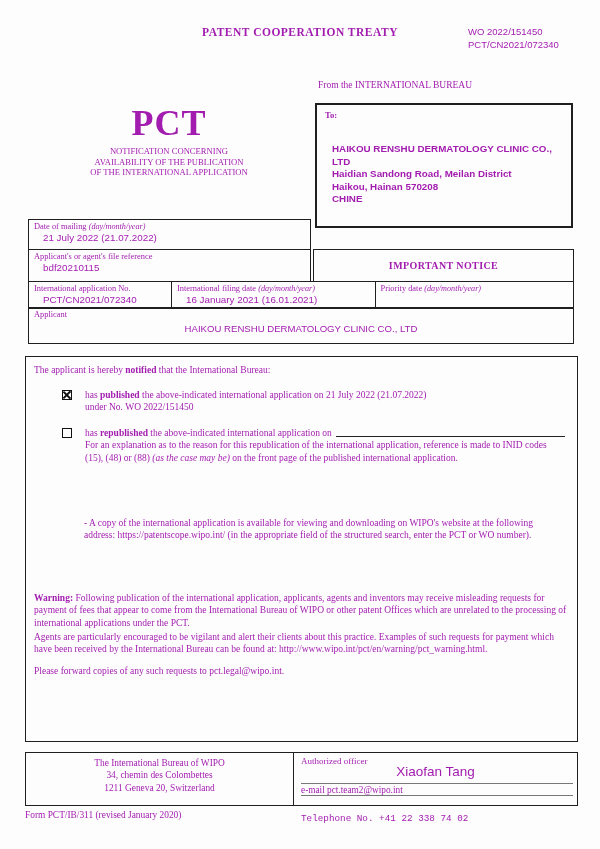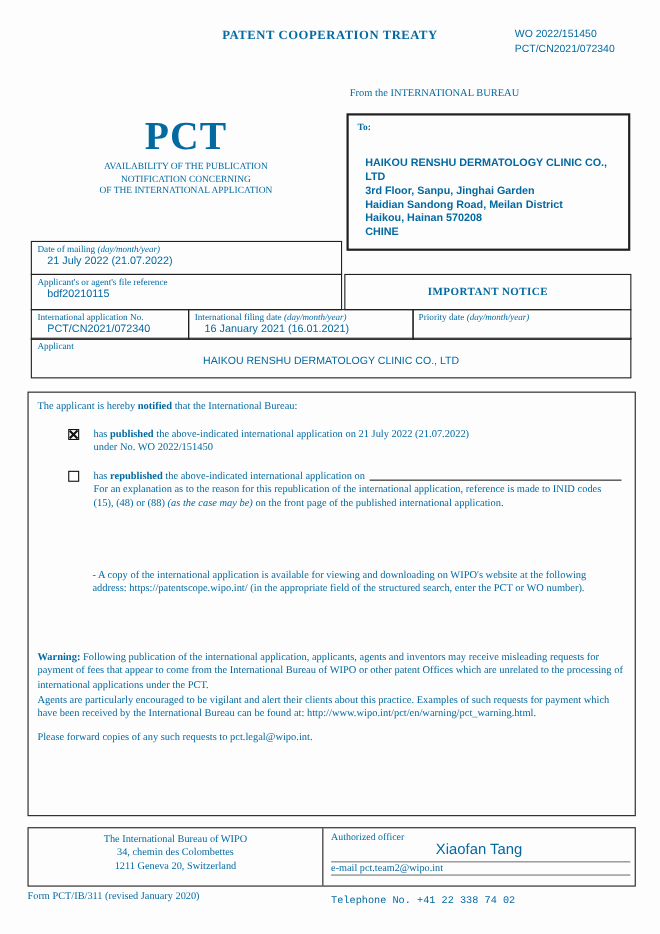--- a/index.html
+++ b/index.html
@@ -1,18 +1,18 @@
 <!DOCTYPE html>
 <html><head>
 <meta charset="utf-8">
 <style>
   html,body{margin:0;padding:0;background:#fff;}
   .page{
     position:relative;width:600px;height:849px;background:#fdfdfd;
-    font-family:"Liberation Serif","DejaVu Serif",serif;color:#0369a1;
+    font-family:"Liberation Serif","DejaVu Serif",serif;color:#a21caf;
     overflow:hidden;
   }
   .sans{font-family:"Liberation Sans","DejaVu Sans",sans-serif;}
 
   
   .treaty-title{position:absolute;left:0;top:26px;width:600px;text-align:center;
     font-weight:bold;font-size:11.5px;letter-spacing:.5px;}
   .wo-block{position:absolute;left:468px;top:25px;font-family:"Liberation Sans",sans-serif;
     font-size:9.5px;line-height:13px;}
   .from-ib{position:absolute;left:318px;top:80px;font-size:9.5px;}
@@ -80,31 +80,30 @@
 
   <div class="treaty-title">PATENT COOPERATION TREATY</div>
   <div class="wo-block">
     <div>WO 2022/151450</div>
     <div>PCT/CN2021/072340</div>
   </div>
   <div class="from-ib">From the INTERNATIONAL BUREAU</div>
 
   <div class="pct-logo">PCT</div>
   <div class="notif-title">
+    <div>NOTIFICATION CONCERNING</div>
     <div>AVAILABILITY OF THE PUBLICATION</div>
-    <div>NOTIFICATION CONCERNING</div>
     <div>OF THE INTERNATIONAL APPLICATION</div>
   </div>
 
   <div class="to-box">
     <div class="to-label">To:</div>
     <div class="to-address sans">
       <div>HAIKOU RENSHU DERMATOLOGY CLINIC CO.,</div>
       <div>LTD</div>
-      <div>3rd Floor, Sanpu, Jinghai Garden</div>
       <div>Haidian Sandong Road, Meilan District</div>
       <div>Haikou, Hainan 570208</div>
       <div>CHINE</div>
     </div>
   </div>
 
   <div class="fbox" style="left:28px;top:219px;width:283px;height:31px">
     <div class="flabel"><span>Date of mailing</span> <i>(day/month/year)</i></div>
     <div class="fvalue">21 July 2022 (21.07.2022)</div>
   </div>

